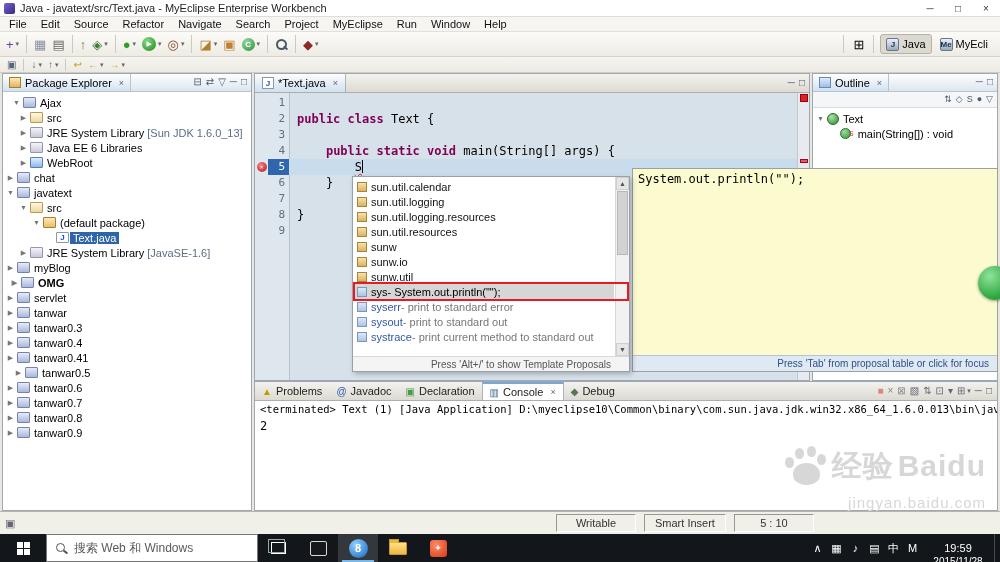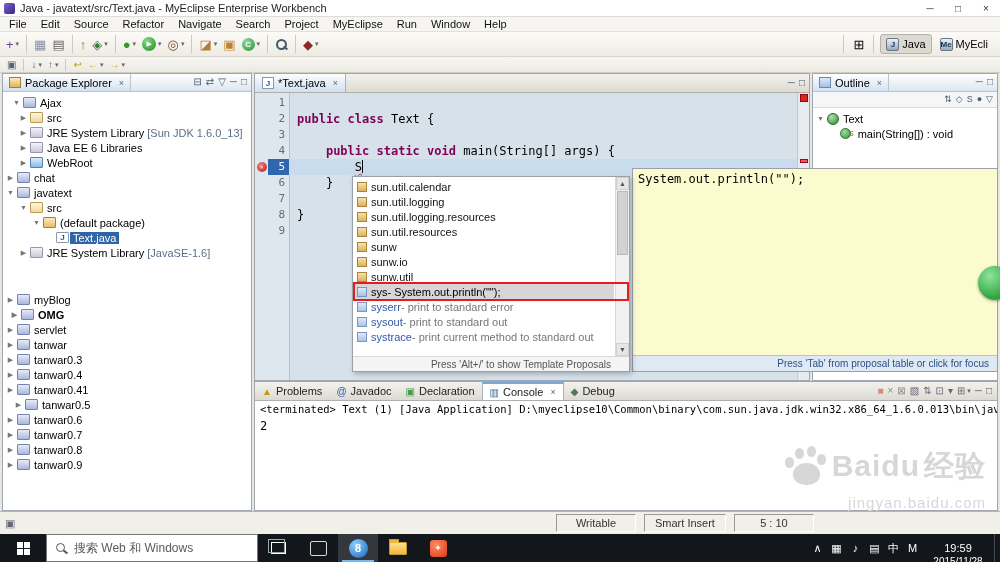--- a/index.html
+++ b/index.html
@@ -384,21 +384,21 @@
         <div class="trow selected" style="padding-left: 41px;">
           <span class="tarrow"></span>
           <span class="ti jfile">J</span>
           <span class="tlabel">Text.java</span>
         </div>
         <div class="trow" style="padding-left: 15px;">
           <span class="tarrow">▶</span>
           <span class="ti lib"></span>
           <span class="tlabel">JRE System Library<span class="tqual"> [JavaSE-1.6]</span></span>
         </div>
-        <div class="trow" style="padding-left: 2px; margin-top: 32px;">
+        <div class="trow" style="padding-left: 2px;">
           <span class="tarrow">▶</span>
           <span class="ti project"></span>
           <span class="tlabel">myBlog</span>
         </div>
         <div class="trow" style="padding-left: 6px; font-weight: bold;">
           <span class="tarrow">▶</span>
           <span class="ti project"></span>
           <span class="tlabel">OMG</span>
         </div>
         <div class="trow" style="padding-left: 2px;">
@@ -759,19 +759,19 @@
 
   <div id="watermark">
     <div id="wm-row">
       <span class="paw">
           <i class="t1"></i>
           <i class="t2"></i>
           <i class="t3"></i>
           <i class="t4"></i>
           <i class="pad"></i>
         </span>
+      <span class="wm-big">经验</span>
       <span class="wm-big">Baidu</span>
-      <span class="wm-big">经验</span>
     </div>
     <div id="wm-site">jingyan.baidu.com</div>
   </div>
 
 </div>
 
 </body></html>

